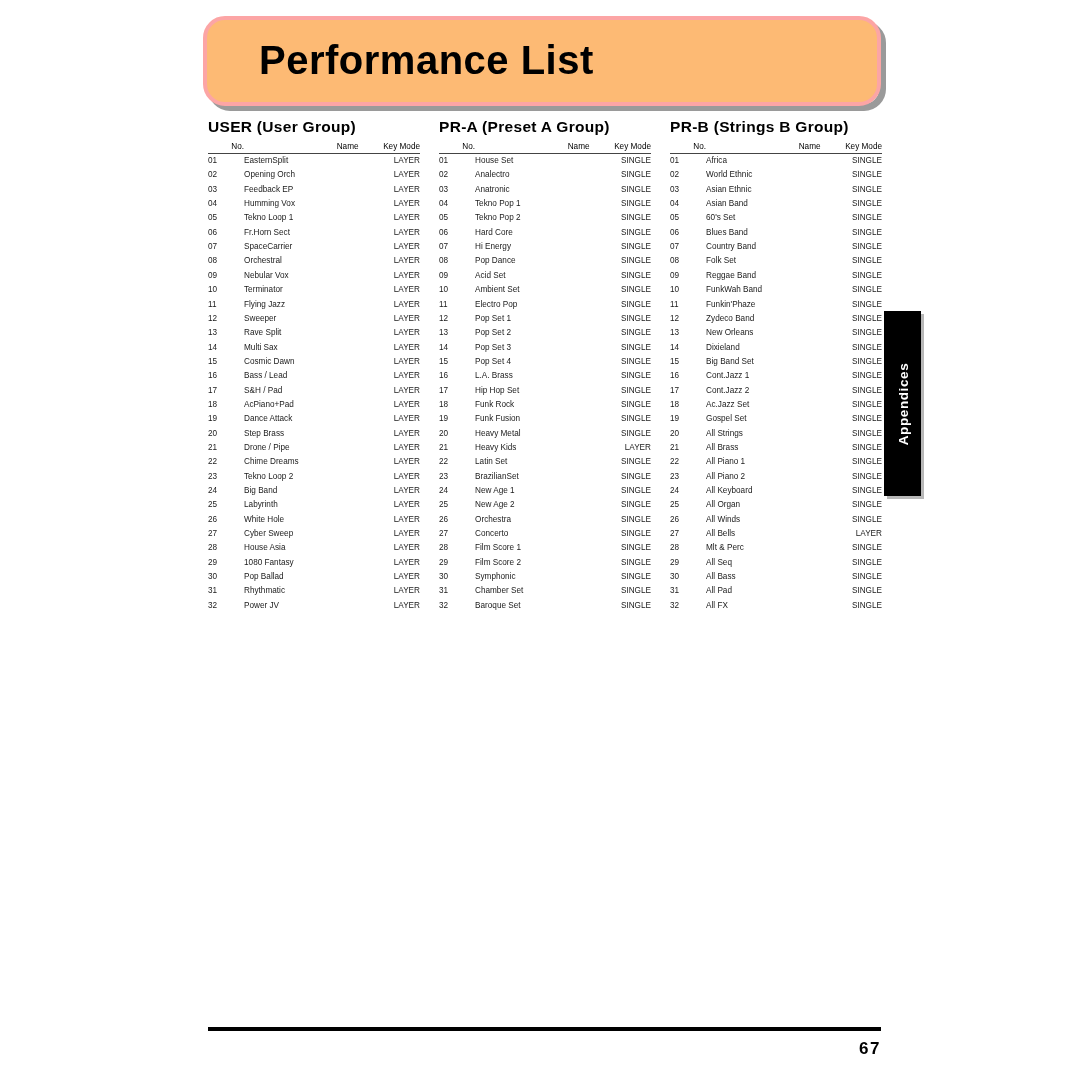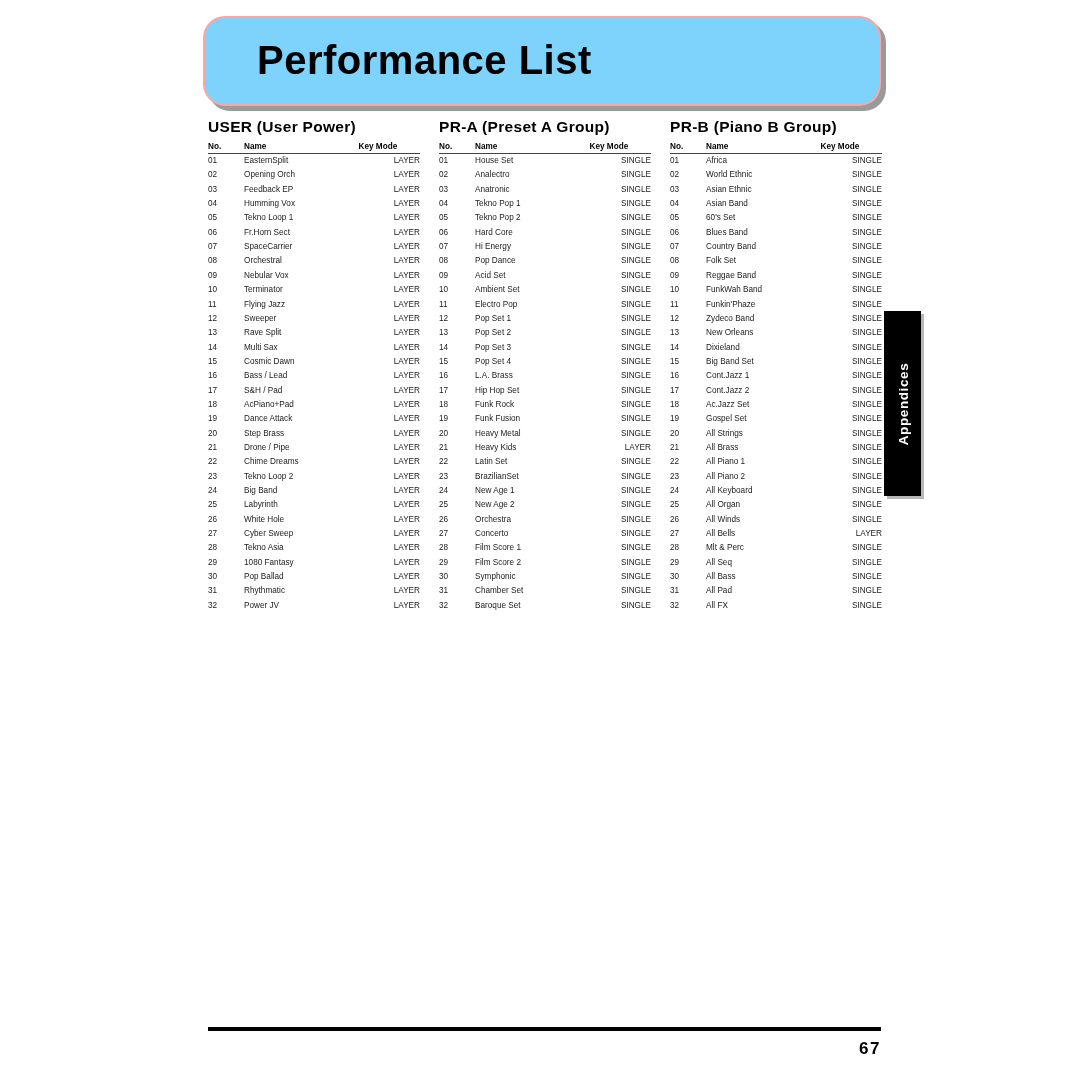--- a/index.html
+++ b/index.html
@@ -36,23 +36,23 @@
     border-radius: 22px;
     background: transparent;
   }
   .title-box {
     position: absolute;
     left: 0;
     top: 0;
     width: 100%;
     height: 100%;
     box-sizing: border-box;
-    border: 2px solid #fca5a5;
+    border: 4px solid #fca5a5;
     border-radius: 22px;
-    background: #7dd3fc;
+    background: #fdba74;
   }
   .title-text {
     position: absolute;
     left: 52px;
     top: 50%;
     transform: translateY(-52%);
     font-size: 40px;
     font-weight: bold;
     letter-spacing: 0.5px;
     white-space: nowrap;
@@ -83,22 +83,22 @@
     line-height: 1.1;
   }
 
   table.plist {
     border-collapse: collapse;
     width: 100%;
     table-layout: fixed;
   }
   table.plist th {
     font-size: 8.2px;
-    font-weight: bold;
-    text-align: left;
+    font-weight: normal;
+    text-align: right;
     padding: 0 0 2px 0;
     border-bottom: 1.4px solid #444;
     line-height: 1.1;
     white-space: nowrap;
   }
   table.plist td {
     font-size: 8.2px;
     font-weight: normal;
     padding: 0;
     height: 14.35px;
@@ -158,21 +158,21 @@
 
 <div class="title-wrap">
   <div class="title-shadow"></div>
   <div class="title-box">
     <div class="title-text">Performance List</div>
   </div>
 </div>
 
 <div class="columns">
   <div class="col col-user">
-    <div class="group-title">USER (User Power)</div>
+    <div class="group-title">USER (User Group)</div>
     <table class="plist">
       <thead>
         <tr>
           <th class="c-no">No.</th>
           <th class="c-name">Name</th>
           <th class="c-key">Key Mode</th>
         </tr>
       </thead>
       <tbody>
           <tr>
@@ -305,21 +305,21 @@
             <td class="c-name">White Hole</td>
             <td class="c-key">LAYER</td>
           </tr>
           <tr>
             <td class="c-no">27</td>
             <td class="c-name">Cyber Sweep</td>
             <td class="c-key">LAYER</td>
           </tr>
           <tr>
             <td class="c-no">28</td>
-            <td class="c-name">Tekno Asia</td>
+            <td class="c-name">House Asia</td>
             <td class="c-key">LAYER</td>
           </tr>
           <tr>
             <td class="c-no">29</td>
             <td class="c-name">1080 Fantasy</td>
             <td class="c-key">LAYER</td>
           </tr>
           <tr>
             <td class="c-no">30</td>
             <td class="c-name">Pop Ballad</td>
@@ -508,21 +508,21 @@
           <tr>
             <td class="c-no">32</td>
             <td class="c-name">Baroque Set</td>
             <td class="c-key">SINGLE</td>
           </tr>
         </tbody>
     </table>
   </div>
 
   <div class="col col-prb">
-    <div class="group-title">PR-B (Piano B Group)</div>
+    <div class="group-title">PR-B (Strings B Group)</div>
     <table class="plist">
       <thead>
         <tr>
           <th class="c-no">No.</th>
           <th class="c-name">Name</th>
           <th class="c-key">Key Mode</th>
         </tr>
       </thead>
       <tbody>
           <tr>

